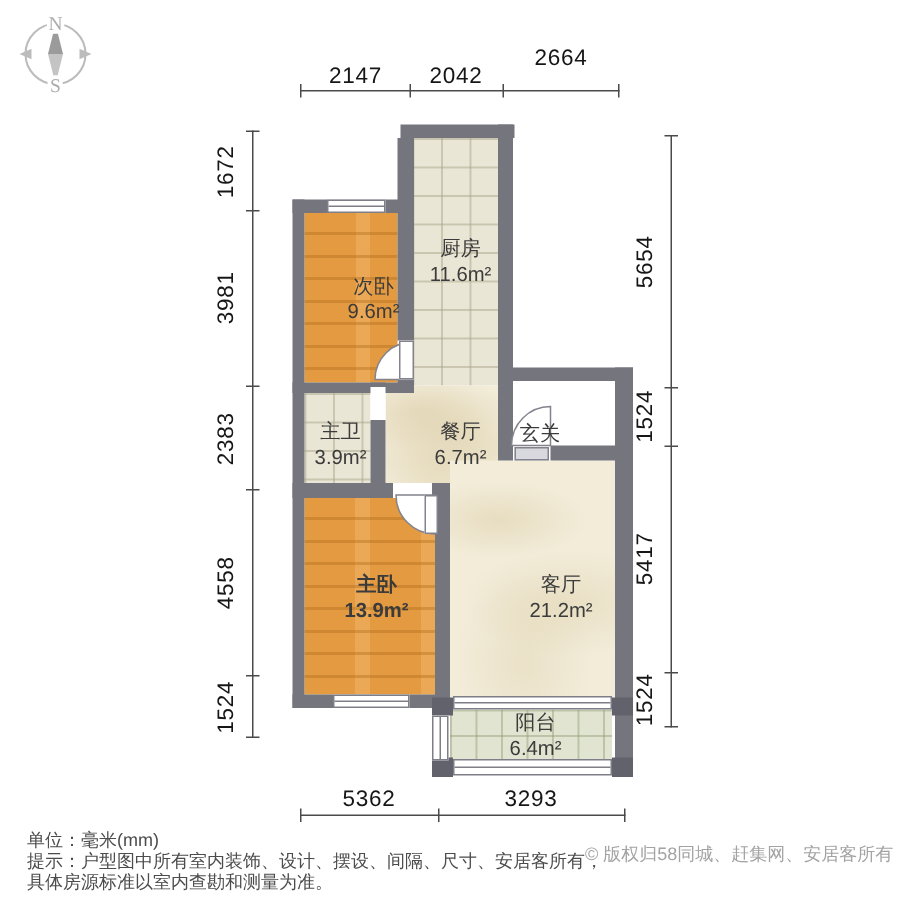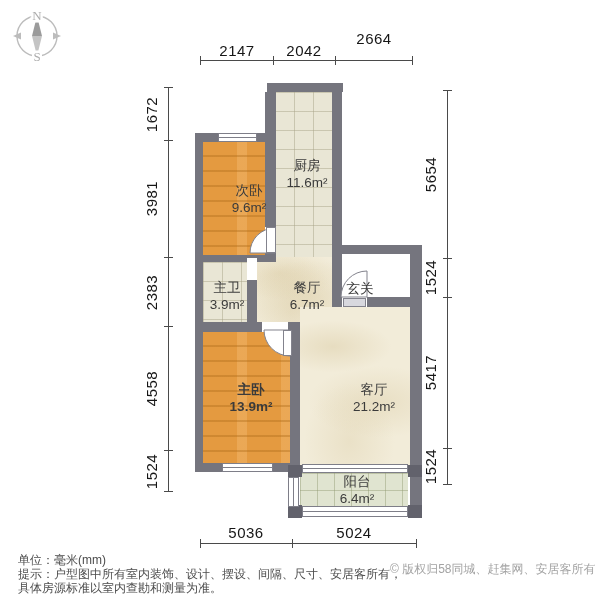--- a/index.html
+++ b/index.html
@@ -141,22 +141,22 @@
   <div class="dim-label" style="left:197px;top:42px;">2147</div>
   <div class="dim-label" style="left:264px;top:42px;">2042</div>
   <div class="dim-label" style="left:334px;top:30px;">2664</div>
 </div>
 
 <div>
   <div class="dim-line" style="left:200px;top:543px;width:217px;height:1px;"></div>
   <div class="dim-tick" style="left:200px;top:539px;width:1px;height:9px;"></div>
   <div class="dim-tick" style="left:292px;top:539px;width:1px;height:9px;"></div>
   <div class="dim-tick" style="left:416px;top:539px;width:1px;height:9px;"></div>
-  <div class="dim-label" style="left:206px;top:524px;">5036</div>
-  <div class="dim-label" style="left:314px;top:524px;">5024</div>
+  <div class="dim-label" style="left:206px;top:524px;">5362</div>
+  <div class="dim-label" style="left:314px;top:524px;">3293</div>
 </div>
 
 <div>
   <div class="dim-line" style="left:168px;top:87px;width:1px;height:405px;"></div>
   <div class="dim-tick" style="left:164px;top:87px;width:9px;height:1px;"></div>
   <div class="dim-tick" style="left:164px;top:140px;width:9px;height:1px;"></div>
   <div class="dim-tick" style="left:164px;top:257px;width:9px;height:1px;"></div>
   <div class="dim-tick" style="left:164px;top:326px;width:9px;height:1px;"></div>
   <div class="dim-tick" style="left:164px;top:450px;width:9px;height:1px;"></div>
   <div class="dim-tick" style="left:164px;top:491px;width:9px;height:1px;"></div>

